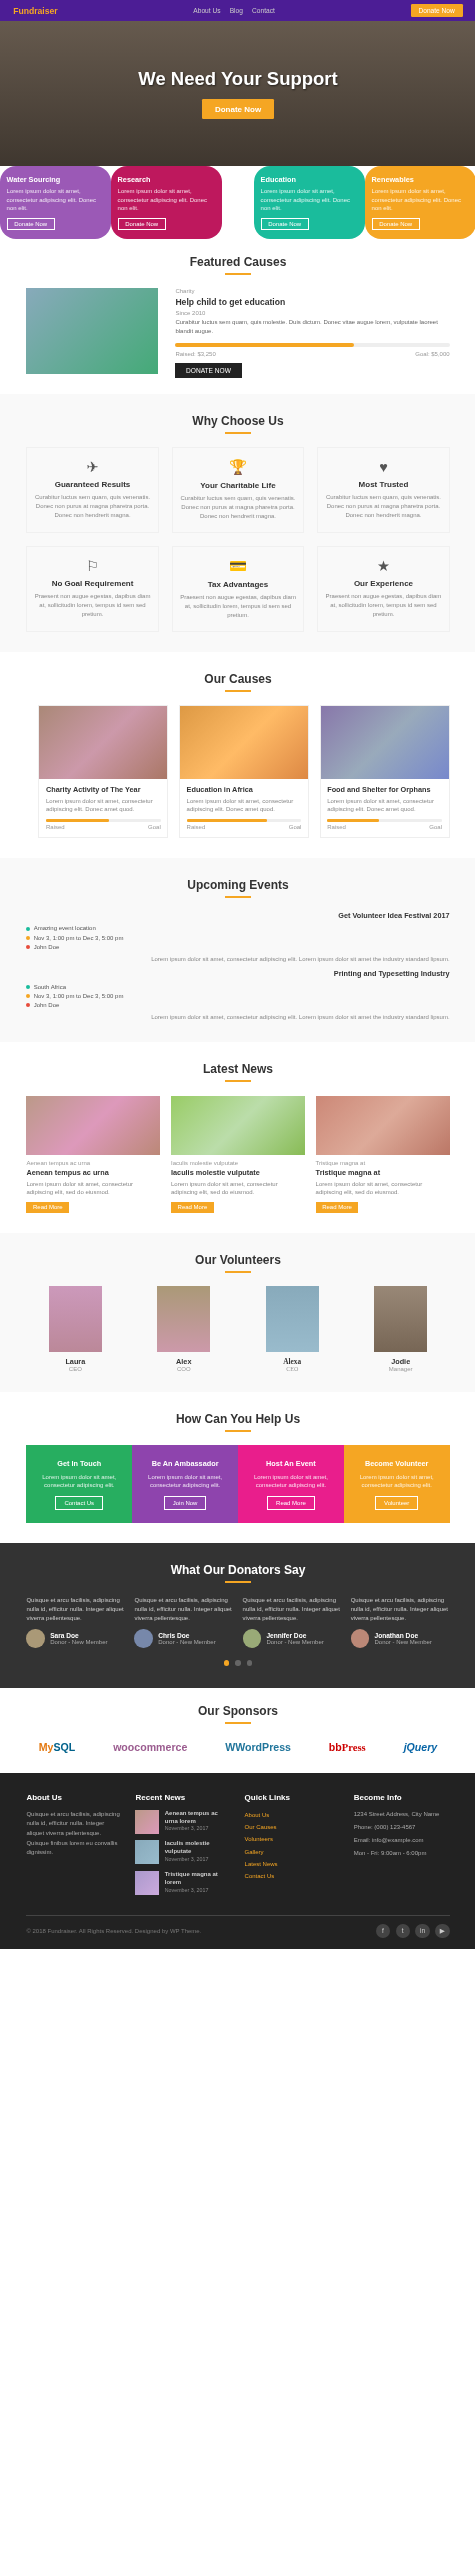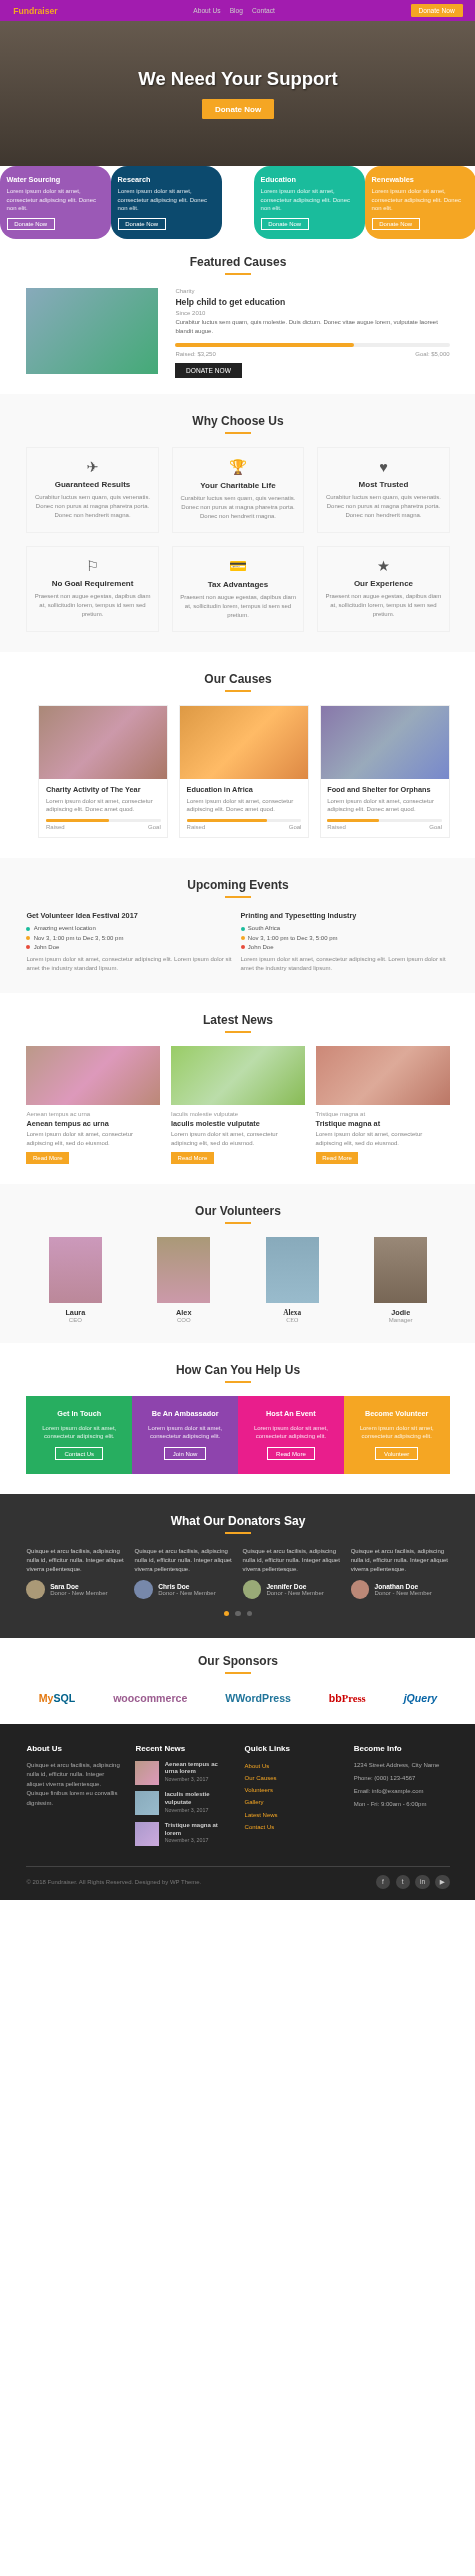--- a/index.html
+++ b/index.html
@@ -20,37 +20,37 @@
       position: absolute;
       top: 0; left: 0; right: 0; bottom: 0;
       background: linear-gradient(to bottom, rgba(120,100,80,0.6), rgba(60,50,40,0.8));
     }
     .hero-content { position: relative; z-index: 1; text-align: center; }
     .hero-title { color: #fff; font-size: 18.5px; font-weight: bold; margin-bottom: 9.2px; text-shadow: 0.7px 0.7px 2px rgba(0,0,0,0.6); }
     .hero-btn { background: #f5a623; color: #fff; border: none; padding: 5.3px 13.2px; font-size: 8px; font-weight: bold; cursor: pointer; border-radius: 1.3px; }
 
     
     .topnav {
-      background: #a21caf;
+      background: #4c1d95;
       display: flex;
       align-items: center;
       justify-content: space-between;
       padding: 4px 13.2px;
       height: 21px;
     }
     .topnav-brand { color: #f5a623; font-weight: bold; font-size: 8.6px; }
     .topnav-links { display: flex; gap: 9.2px; }
     .topnav-links a { color: #ccc; font-size: 6.6px; text-decoration: none; }
     .topnav-donate { background: #f5a623; color: #fff; border: none; padding: 2.6px 8px; font-size: 6.6px; cursor: pointer; border-radius: 1.3px; }
 
     
     .cat-bars { display: flex; }
     .cat-bar { flex: 1; padding: 9.2px 6.6px; border-radius: 16px; }
     .cat-bar.purple { background: #9b59b6; }
-    .cat-bar.pink { background: #0c4a6e; }
+    .cat-bar.pink { background: #be185d; }
     .cat-bar.teal { background: #1abc9c; margin-left: 32px; }
     .cat-bar.gold { background: #f5a623; }
     .cat-bar-title { color: #fff; font-weight: bold; font-size: 7.3px; margin-bottom: 3.3px; }
     .cat-bar-text { color: rgba(255,255,255,0.85); font-size: 6px; line-height: 1.4; margin-bottom: 5.3px; }
     .cat-bar-btn { background: transparent; border: 0.7px solid #fff; color: #fff; padding: 2px 6.6px; font-size: 6px; cursor: pointer; }
 
     
     .section { padding: 20px 26.4px; }
     .section-title { text-align: center; font-size: 12px; font-weight: bold; margin-bottom: 4px; }
     .section-divider { width: 26.4px; height: 2px; background: #f5a623; margin: 0 auto 13.2px; }
@@ -85,21 +85,21 @@
     .cause-img-3 { background: linear-gradient(135deg, #87a, #9ab, #78c); }
     .cause-card-body { padding: 6.6px; }
     .cause-card-title { font-size: 7.3px; font-weight: bold; margin-bottom: 2.6px; }
     .cause-card-text { font-size: 6px; color: #888; line-height: 1.4; margin-bottom: 5.3px; }
     .cause-progress { background: #eee; height: 2.6px; border-radius: 1.3px; margin-bottom: 2.6px; }
     .cause-progress-fill { height: 2.6px; border-radius: 1.3px; background: #f5a623; }
     .cause-meta { display: flex; justify-content: space-between; font-size: 6px; color: #999; }
 
     
     .events-section { background: #f9f9f9; padding: 20px 26.4px; }
-    .events-grid { display: grid; grid-template-columns: repeat(2, 1fr); gap: 5px; }
+    .events-grid { display: grid; grid-template-columns: repeat(1, 1fr); gap: 5px; text-align: right; }
     .event-item { }
     .event-title { font-size: 7.3px; font-weight: bold; margin-bottom: 5.3px; color: #333; }
     .event-list { list-style: none; }
     .event-list li { font-size: 6px; color: #555; margin-bottom: 3.3px; display: flex; align-items: flex-start; gap: 3.3px; }
     .event-dot { width: 4px; height: 4px; border-radius: 50%; flex-shrink: 0; margin-top: 1.3px; }
     .dot-green { background: #1abc9c; }
     .dot-yellow { background: #f5a623; }
     .dot-red { background: #e74c3c; }
 
     

